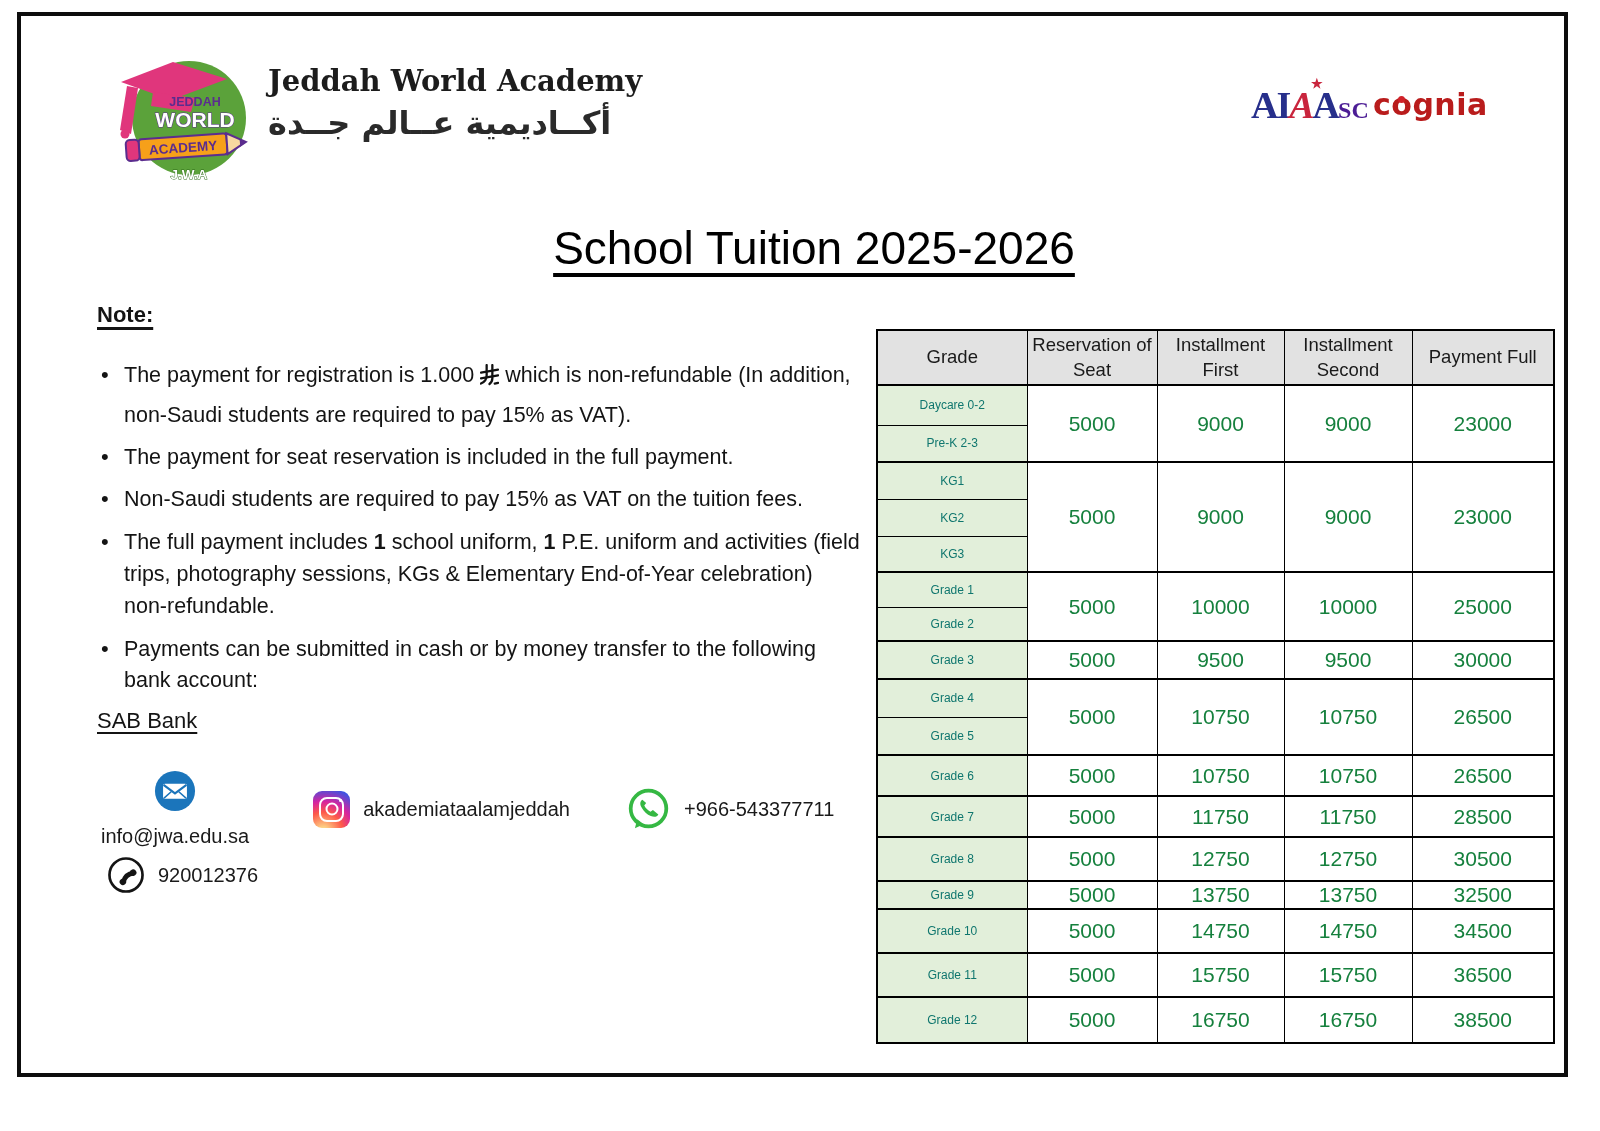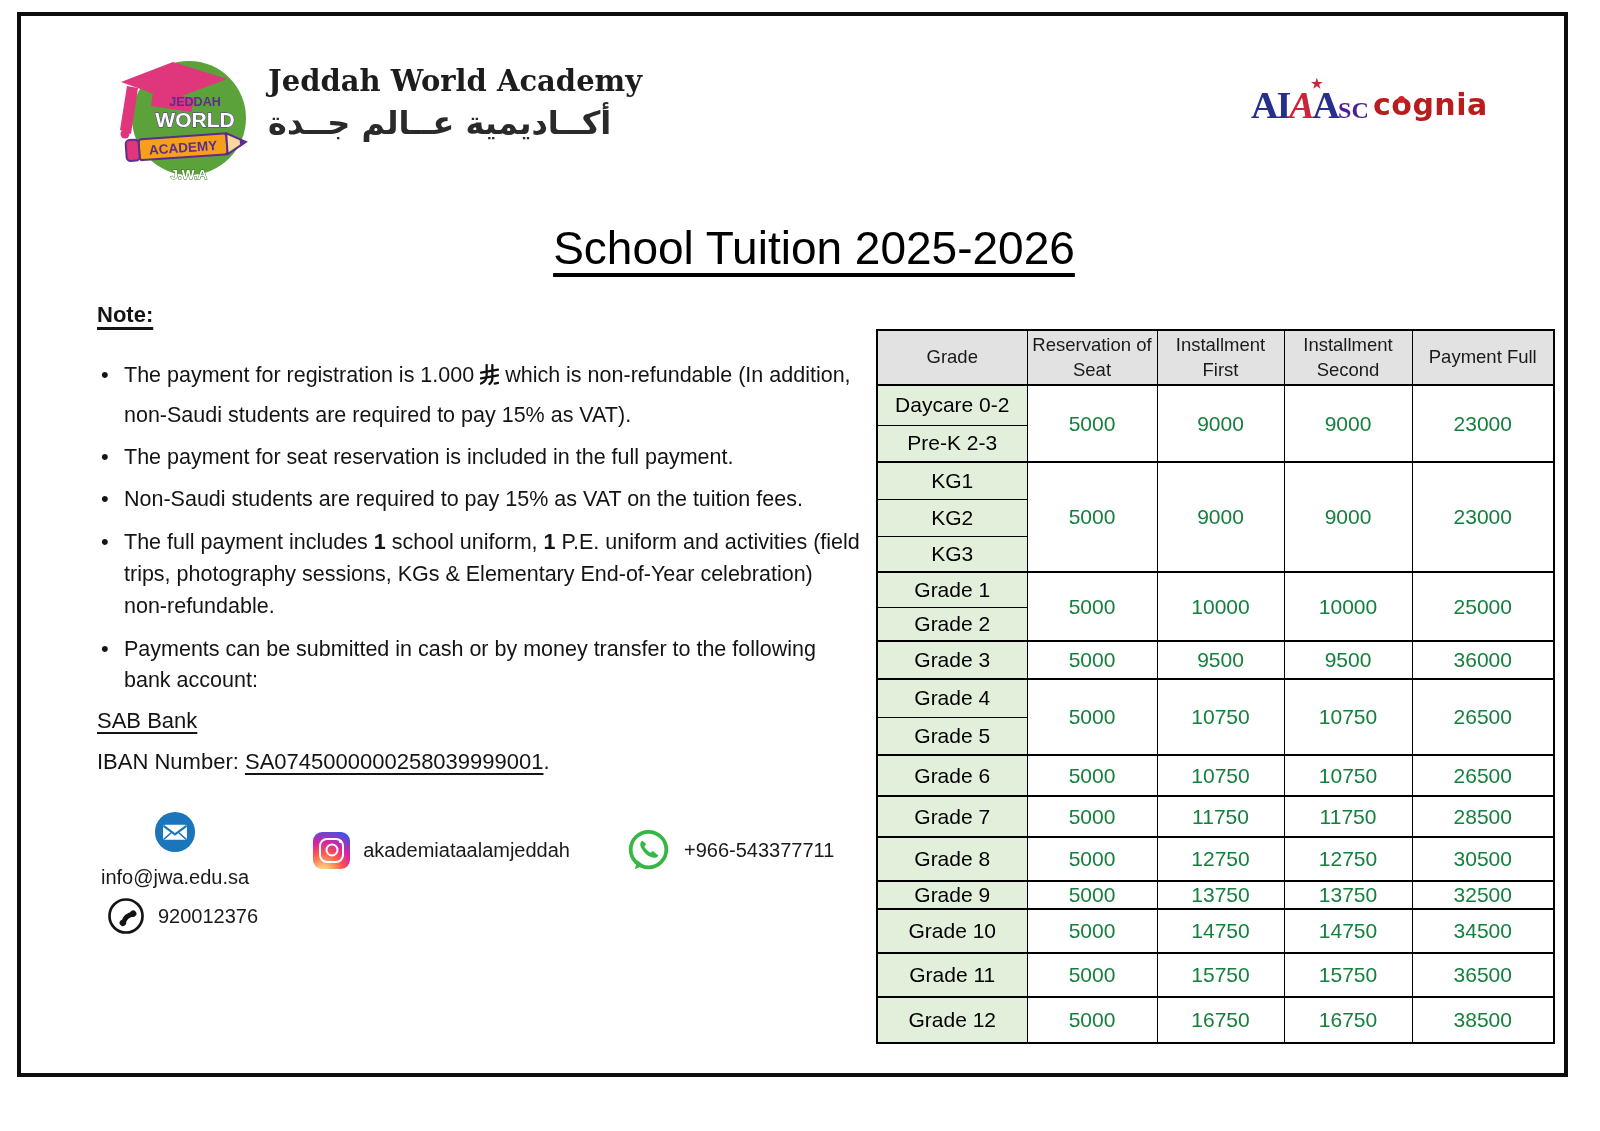--- a/index.html
+++ b/index.html
@@ -80,21 +80,21 @@
              left:50%; top:50%; transform:translate(-50%,-50%); }
   .ig-dot { position:absolute; width:3.6px; height:3.6px; background:#fff; border-radius:50%; right:8px; top:8px; }
 
   
   table.tbl {
     position:absolute; left:855px; top:313px; border-collapse:collapse; table-layout:fixed;
     border:2.5px solid #000;
   }
   .tbl td { border:1.2px solid #000; text-align:center; vertical-align:middle; padding:0 2px; }
   .tbl tr.hd td { background:#e2e2e2; font-size:18.5px; line-height:1.3; border-bottom:2.5px solid #000; color:#1a1a1a; }
-  .tbl td.gc { background:#e2efda; font-size:21px; color:#000000; }
+  .tbl td.gc { background:#e2efda; font-size:12px; color:#0f766e; }
   .tbl td.fc { background:#fff; font-size:21px; color:#15803d; }
   .tbl tr.gs td { border-top:2.5px solid #000; }
 </style>
 </head>
 <body>
 
 <div class="frame">
 
   <svg class="crest" width="150" height="142" viewBox="0 0 150 142">
     <circle cx="80" cy="72" r="57" fill="#5ba23a"></circle>
@@ -156,24 +156,20 @@
       </li>
       <li>
         <span>The full payment  includes </span><b>1</b><span> school uniform, </span><b>1</b><span> P.E. uniform and activities (field trips, photography sessions, KGs &amp; Elementary End-of-Year celebration) non-refundable.</span>
       </li>
       <li>
         <span>Payments can be submitted in cash or by money transfer to the following bank account:</span>
       </li>
     </ul>
 
     <p class="sab"><u>SAB Bank</u></p>
-    <p class="iban">
-      <span>IBAN Number:</span>
-      <u>SA0745000000258039999001</u><span>.</span>
-    </p>
 
     
     <div class="contacts">
       <div class="c-item c-email">
         <svg width="42" height="42" viewBox="0 0 44 44">
           <circle cx="22" cy="22" r="21" fill="#1b75bb"></circle>
           <rect x="9.5" y="14.5" width="25" height="15.5" rx="2" fill="#ffffff"></rect>
           <path d="M10 15.5 L22 24.5 L34 15.5" fill="none" stroke="#1b75bb" stroke-width="2.2"></path>
           <path d="M10.5 29.5 L18 22.8 M33.5 29.5 L26 22.8" fill="none" stroke="#1b75bb" stroke-width="1.6"></path>
         </svg>
@@ -263,21 +259,21 @@
       </tr>
       <tr style="height:34px">
         <td class="gc">Grade 2</td>
       </tr>
 
       <tr class="gs" style="height:38px">
         <td class="gc">Grade 3</td>
         <td class="fc">5000</td>
         <td class="fc">9500</td>
         <td class="fc">9500</td>
-        <td class="fc">36000</td>
+        <td class="fc">30000</td>
       </tr>
 
       <tr class="gs" style="height:38px">
         <td class="gc">Grade 4</td>
         <td class="fc" rowspan="2">5000</td>
         <td class="fc" rowspan="2">10750</td>
         <td class="fc" rowspan="2">10750</td>
         <td class="fc" rowspan="2">26500</td>
       </tr>
       <tr style="height:38px">

